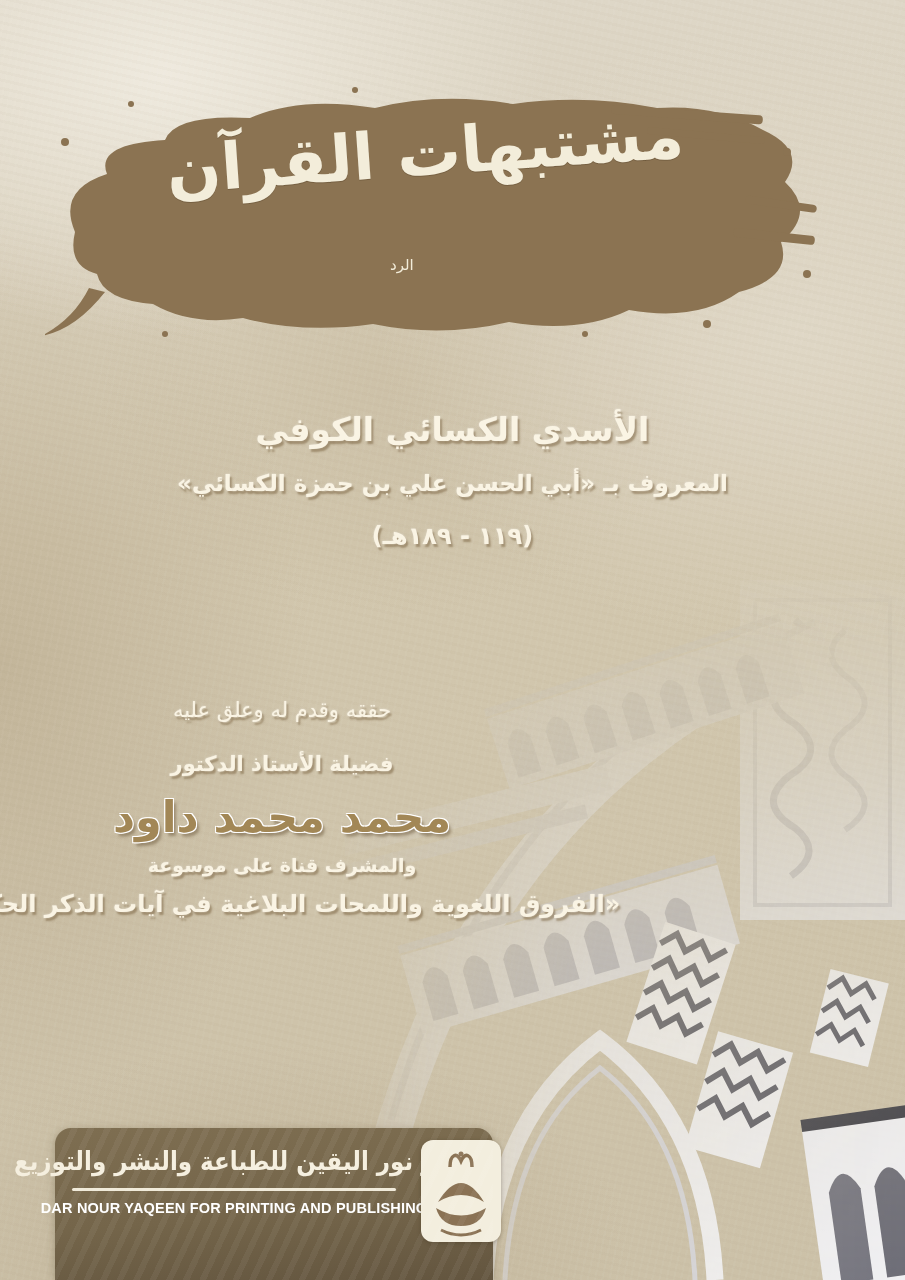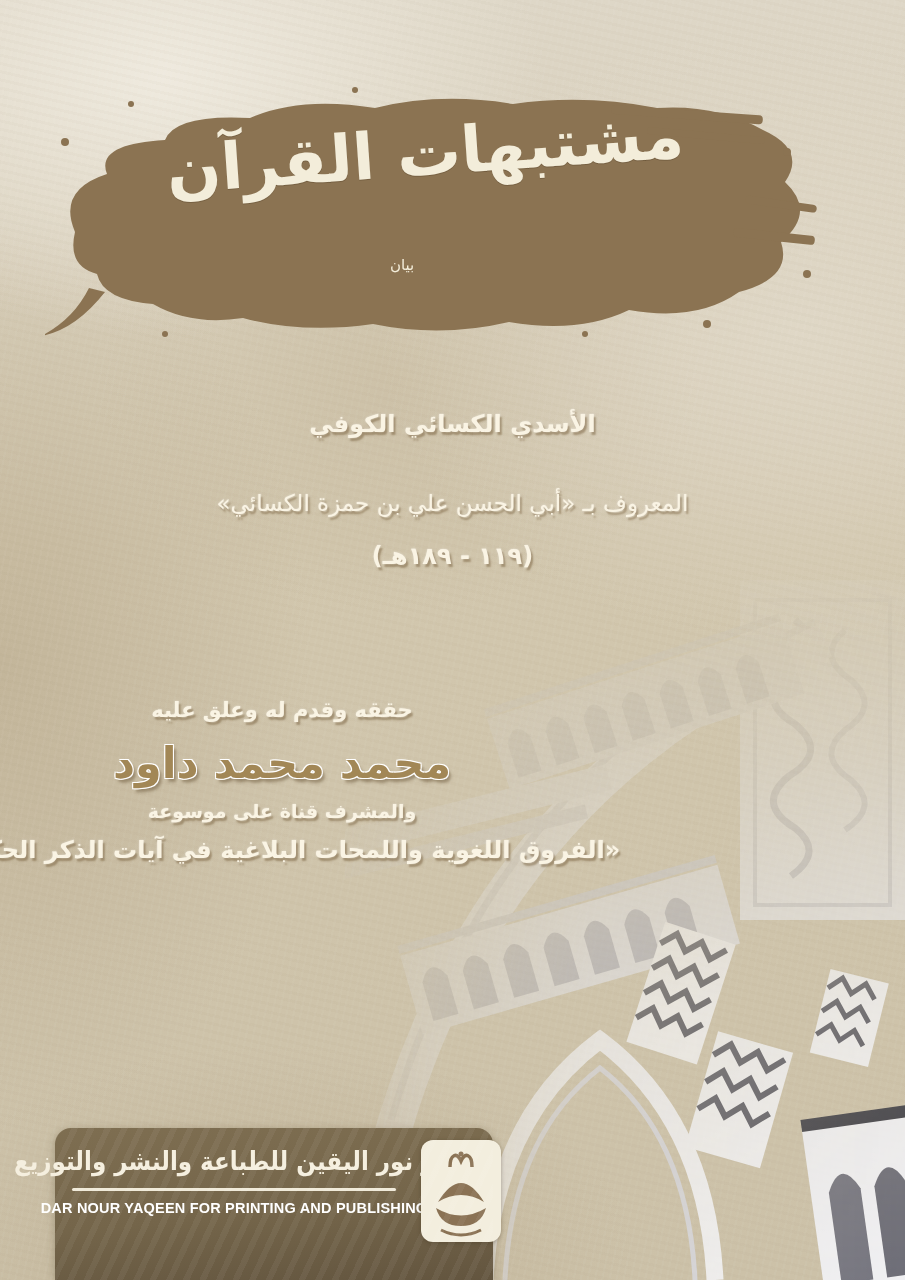--- a/index.html
+++ b/index.html
@@ -22,26 +22,26 @@
   .brush-wrap{position:absolute;left:45px;top:82px;width:780px;height:260px;z-index:2;}
   .brush-wrap svg{position:absolute;inset:0;}
   .title{position:absolute;left:60px;top:34px;width:640px;text-align:center;
     font-size:64px;font-weight:bold;color:#f3edda;transform:rotate(-4deg);
     text-shadow:0 1px 0 rgba(60,45,25,.25);}
   .signature{position:absolute;left:345px;top:174px;font-size:15px;color:#f3edda;}
   .shadowed{color:#faf4e4;text-shadow:2px 3px 2px rgba(122,98,64,0.55), 0 0 2px rgba(255,255,255,0.55);}
   .author-block{position:absolute;left:0;top:388px;width:905px;z-index:3;
     display:flex;flex-direction:column;align-items:center;text-align:center;}
   .author-line1{font-size:25px;font-weight:bold;white-space:nowrap;}
-  .author-line2{font-size:24px;font-weight:bold;margin-top:22px;}
-  .author-known{font-size:23px;font-weight:normal;margin-top:52px;}
+  .author-line2{font-size:33px;font-weight:bold;margin-top:22px;}
+  .author-known{font-size:23px;font-weight:bold;margin-top:21px;}
   .author-dates{font-size:24px;font-weight:bold;margin-top:26px;}
   .editor-block{position:absolute;left:22px;top:698px;width:520px;z-index:3;
     display:flex;flex-direction:column;align-items:center;text-align:center;}
-  .ed-intro1{font-size:21px;font-weight:bold;}
+  .ed-intro1{font-size:21px;font-weight:normal;}
   .ed-intro2{font-size:21px;font-weight:bold;margin-top:30px;}
   .ed-name{font-size:43px;font-weight:bold;margin-top:16px;color:#a28756;
     text-shadow:-1px -1px 0 #fff,1px -1px 0 #fff,-1px 1px 0 #fff,1px 1px 0 #fff,3px 4px 3px rgba(108,88,58,0.5);}
   .ed-role1{font-size:19px;font-weight:bold;margin-top:22px;}
   .ed-role2{font-size:19px;font-weight:bold;margin-top:12px;}
   .ed-role3{font-size:24px;font-weight:bold;margin-top:14px;white-space:nowrap;}
   .ed-role4{font-size:19px;font-weight:bold;margin-top:12px;white-space:nowrap;}
   .banner{position:absolute;left:55px;top:1128px;width:438px;height:152px;z-index:4;
     border-radius:16px 16px 0 0;
     background:linear-gradient(175deg,#7e6e51 0%,#74654a 55%,#63553f 100%);
@@ -183,31 +183,32 @@
           <circle cx="86" cy="22" r="3"></circle>
           <circle cx="310" cy="8" r="3"></circle>
         <circle cx="742" cy="70" r="4"></circle>
           <circle cx="762" cy="192" r="4"></circle>
           <circle cx="120" cy="252" r="3"></circle>
         <circle cx="540" cy="252" r="3"></circle>
           <circle cx="662" cy="242" r="4"></circle>
       </g>
     </svg>
     <div class="title" dir="rtl">مشتبهات القرآن</div>
-    <div class="signature" dir="rtl">بيان</div>
+    <div class="signature" dir="rtl">الرد</div>
   </div>
 
   <div class="author-block" dir="rtl">
     <div class="author-line2 shadowed">الأسدي الكسائي الكوفي</div>
     <div class="author-known shadowed">المعروف بـ «أبي الحسن علي بن حمزة الكسائي»</div>
     <div class="author-dates shadowed">(١١٩ - ١٨٩هـ)</div>
   </div>
 
   <div class="editor-block" dir="rtl">
     <div class="ed-intro1 shadowed">حققه وقدم له وعلق عليه</div>
+    <div class="ed-intro2 shadowed">فضيلة الأستاذ الدكتور</div>
     <div class="ed-name">محمد محمد داود</div>
     <div class="ed-role2 shadowed">والمشرف قناة على موسوعة</div>
     <div class="ed-role3 shadowed">«الفروق اللغوية واللمحات البلاغية في آيات الذكر الحكيم»</div>
   </div>
 
   <div class="banner">
     <div class="banner-inner">
       <div class="pub-ar" dir="rtl">دار نور اليقين للطباعة والنشر والتوزيع</div>
       <div class="pub-divider"></div>
       <div class="pub-en">DAR NOUR YAQEEN FOR PRINTING AND PUBLISHING</div>

